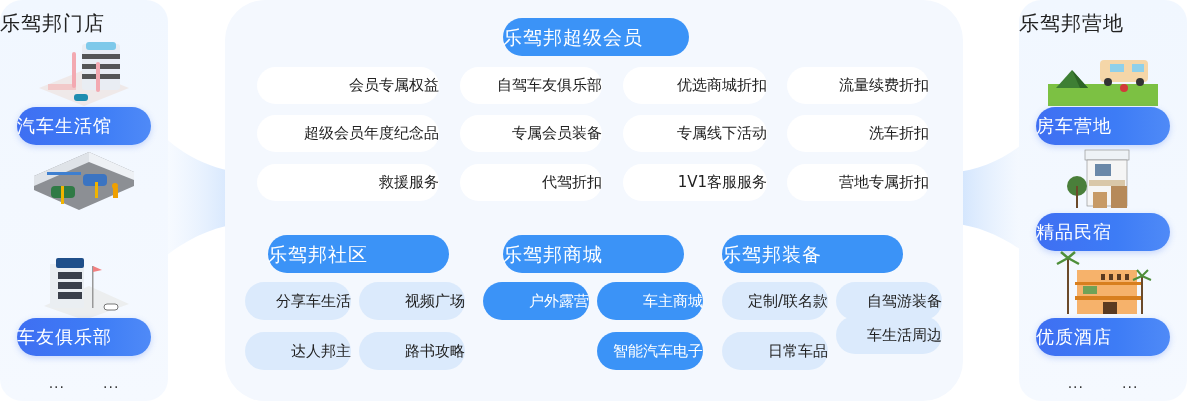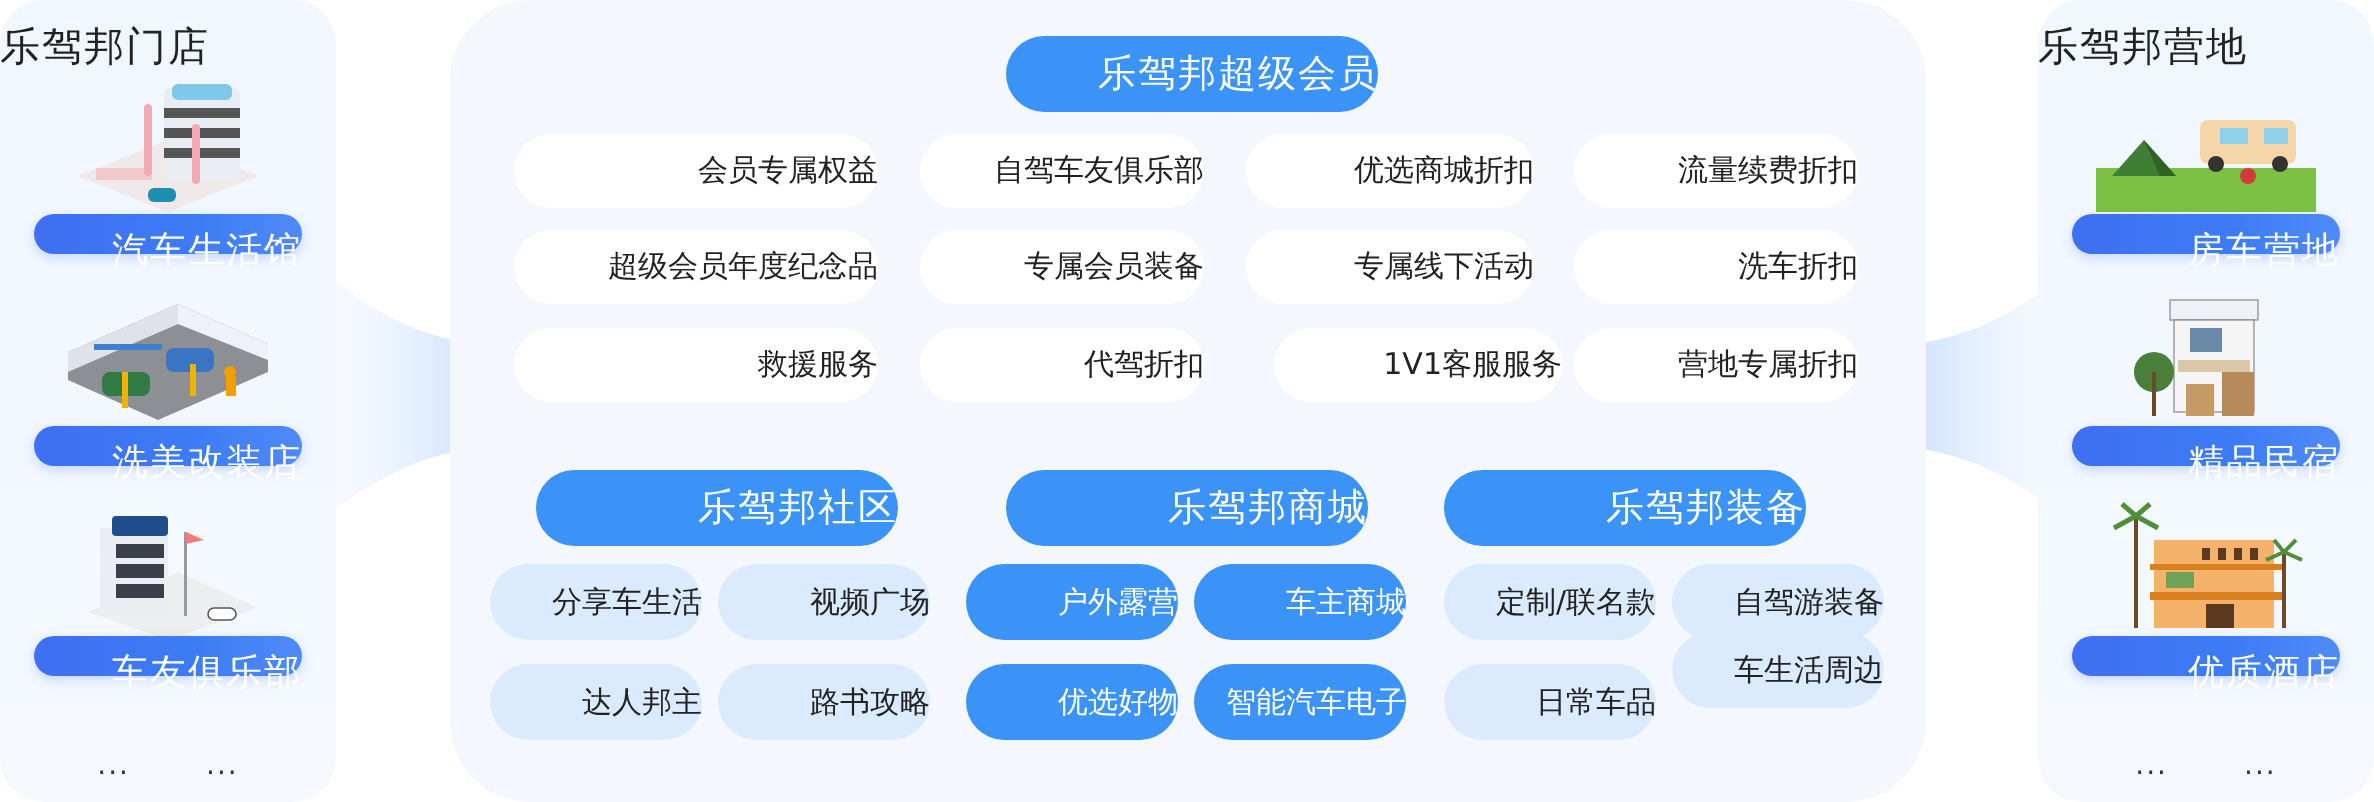--- a/index.html
+++ b/index.html
@@ -13,36 +13,36 @@
     position: absolute; top: 0; width: 168px; height: 401px;
     background: linear-gradient(180deg, #f1f7ff 0%, #f5f9ff 100%);
     border-radius: 22px;
   }
   .side-panel.left { left: 0; }
   .side-panel.right { left: 1019px; width: 168px; }
   .side-title { position: absolute; top: 10px; left: 0; width: 100%; font-size: 20px; color: #222; letter-spacing: 1px; }
 
   .side-pill {
     position: absolute; left: 50%; transform: translateX(-50%);
-    width: 134px; height: 20px; border-radius: 19px;
+    width: 134px; height: 38px; border-radius: 19px;
     background: linear-gradient(90deg, #3f6ff2 0%, #3d7cf6 60%, #4f8af7 100%);
-    color: #fff; font-size: 18px; line-height: 38px; text-align: right; letter-spacing: 1px;
+    color: #fff; font-size: 18px; line-height: 38px; text-align: left; letter-spacing: 1px;
     box-shadow: 0 2px 6px rgba(60,110,240,0.25);
   }
   .side-img { position: absolute; left: 50%; transform: translateX(-50%); }
   .dots { position: absolute; bottom: 10px; left: 0; width: 100%; display: flex; justify-content: center; gap: 38px; color: #333; font-size: 14px; letter-spacing: 1px; }
 
   .main-panel {
     position: absolute; left: 225px; top: 0; width: 738px; height: 401px;
     background: #f4f8fe; border-radius: 40px;
   }
 
   .section-header {
     position: absolute; height: 38px; border-radius: 19px; background: #3b93f7;
-    color: #fff; font-size: 19px; line-height: 38px; text-align: right; letter-spacing: 1px;
+    color: #fff; font-size: 19px; line-height: 38px; text-align: left; letter-spacing: 1px;
   }
   .chip {
     position: absolute; height: 37px; border-radius: 19px; background: #ffffff;
     font-size: 15px; line-height: 37px; text-align: right; color: #222; white-space: nowrap;
   }
   .chip.light { background: #dbeafc; height: 38px; line-height: 38px; border-radius: 19px; }
   .chip.blue { background: #3b93f7; color: #fff; height: 38px; line-height: 38px; border-radius: 19px; }
 </style>
 </head>
 <body>
@@ -90,21 +90,20 @@
     <polygon points="5,30 60,6 60,16 5,40" fill="#dfe3e8"></polygon>
     <polygon points="60,6 105,26 105,34 60,16" fill="#eef1f5"></polygon>
     <rect x="18" y="26" width="34" height="3" fill="#3e7fd0"></rect>
     <rect x="22" y="40" width="24" height="12" rx="4" fill="#2f7a45"></rect>
     <rect x="54" y="28" width="24" height="12" rx="4" fill="#3b74c2"></rect>
     <rect x="32" y="40" width="3" height="18" fill="#f0b400"></rect>
     <rect x="66" y="36" width="3" height="16" fill="#f0b400"></rect>
     <circle cx="86" cy="40" r="3" fill="#f0a000"></circle>
     <rect x="84" y="42" width="5" height="10" fill="#f0a000"></rect>
   </svg>
-  <div class="side-pill" style="top:213px">洗美改装店</div>
 
   <svg class="side-img" style="top:256px" width="100" height="64" viewBox="0 0 100 64">
     <polygon points="10,50 55,30 95,48 50,64" fill="#eceeef"></polygon>
     <rect x="16" y="8" width="34" height="44" fill="#eaeef2"></rect>
     <rect x="22" y="2" width="28" height="10" rx="2" fill="#1f4f8a"></rect>
     <rect x="24" y="16" width="24" height="7" fill="#3a3f4a"></rect>
     <rect x="24" y="26" width="24" height="7" fill="#3a3f4a"></rect>
     <rect x="24" y="36" width="24" height="7" fill="#3a3f4a"></rect>
     <rect x="58" y="10" width="1.5" height="42" fill="#999"></rect>
     <path d="M59,10 L68,14 L59,16 Z" fill="#f08080"></path>
@@ -178,33 +177,32 @@
   <div class="chip" style="left:398px;top:67px;width:144px">优选商城折扣</div>
   <div class="chip" style="left:562px;top:67px;width:142px">流量续费折扣</div>
 
   <div class="chip" style="left:235px;top:115px;width:142px">专属会员装备</div>
   <div class="chip" style="left:32px;top:115px;width:182px">超级会员年度纪念品</div>
   <div class="chip" style="left:398px;top:115px;width:144px">专属线下活动</div>
   <div class="chip" style="left:562px;top:115px;width:142px">洗车折扣</div>
 
   <div class="chip" style="left:32px;top:164px;width:182px">救援服务</div>
   <div class="chip" style="left:235px;top:164px;width:142px">代驾折扣</div>
-  <div class="chip" style="left:412px;top:164px;width:144px">1V1客服服务</div>
+  <div class="chip" style="left:398px;top:164px;width:144px">1V1客服服务</div>
   <div class="chip" style="left:562px;top:164px;width:142px">营地专属折扣</div>
 
   <div class="section-header" style="left:43px;top:235px;width:181px">乐驾邦社区</div>
   <div class="chip light" style="left:20px;top:282px;width:106px">分享车生活</div>
   <div class="chip light" style="left:134px;top:282px;width:106px">视频广场</div>
   <div class="chip light" style="left:20px;top:332px;width:106px">达人邦主</div>
   <div class="chip light" style="left:134px;top:332px;width:106px">路书攻略</div>
 
   <div class="section-header" style="left:278px;top:235px;width:181px">乐驾邦商城</div>
   <div class="chip blue" style="left:258px;top:282px;width:106px">户外露营</div>
   <div class="chip blue" style="left:372px;top:282px;width:106px">车主商城</div>
-  <div class="chip blue" style="left:258px;top:332px;width:106px">优选好物</div>
   <div class="chip blue" style="left:372px;top:332px;width:106px">智能汽车电子</div>
 
   <div class="section-header" style="left:497px;top:235px;width:181px">乐驾邦装备</div>
   <div class="chip light" style="left:497px;top:282px;width:106px">定制/联名款</div>
   <div class="chip light" style="left:611px;top:282px;width:106px">自驾游装备</div>
   <div class="chip light" style="left:497px;top:332px;width:106px">日常车品</div>
   <div class="chip light" style="left:611px;top:316px;width:106px">车生活周边</div>
 </div>
 
 </body></html>

